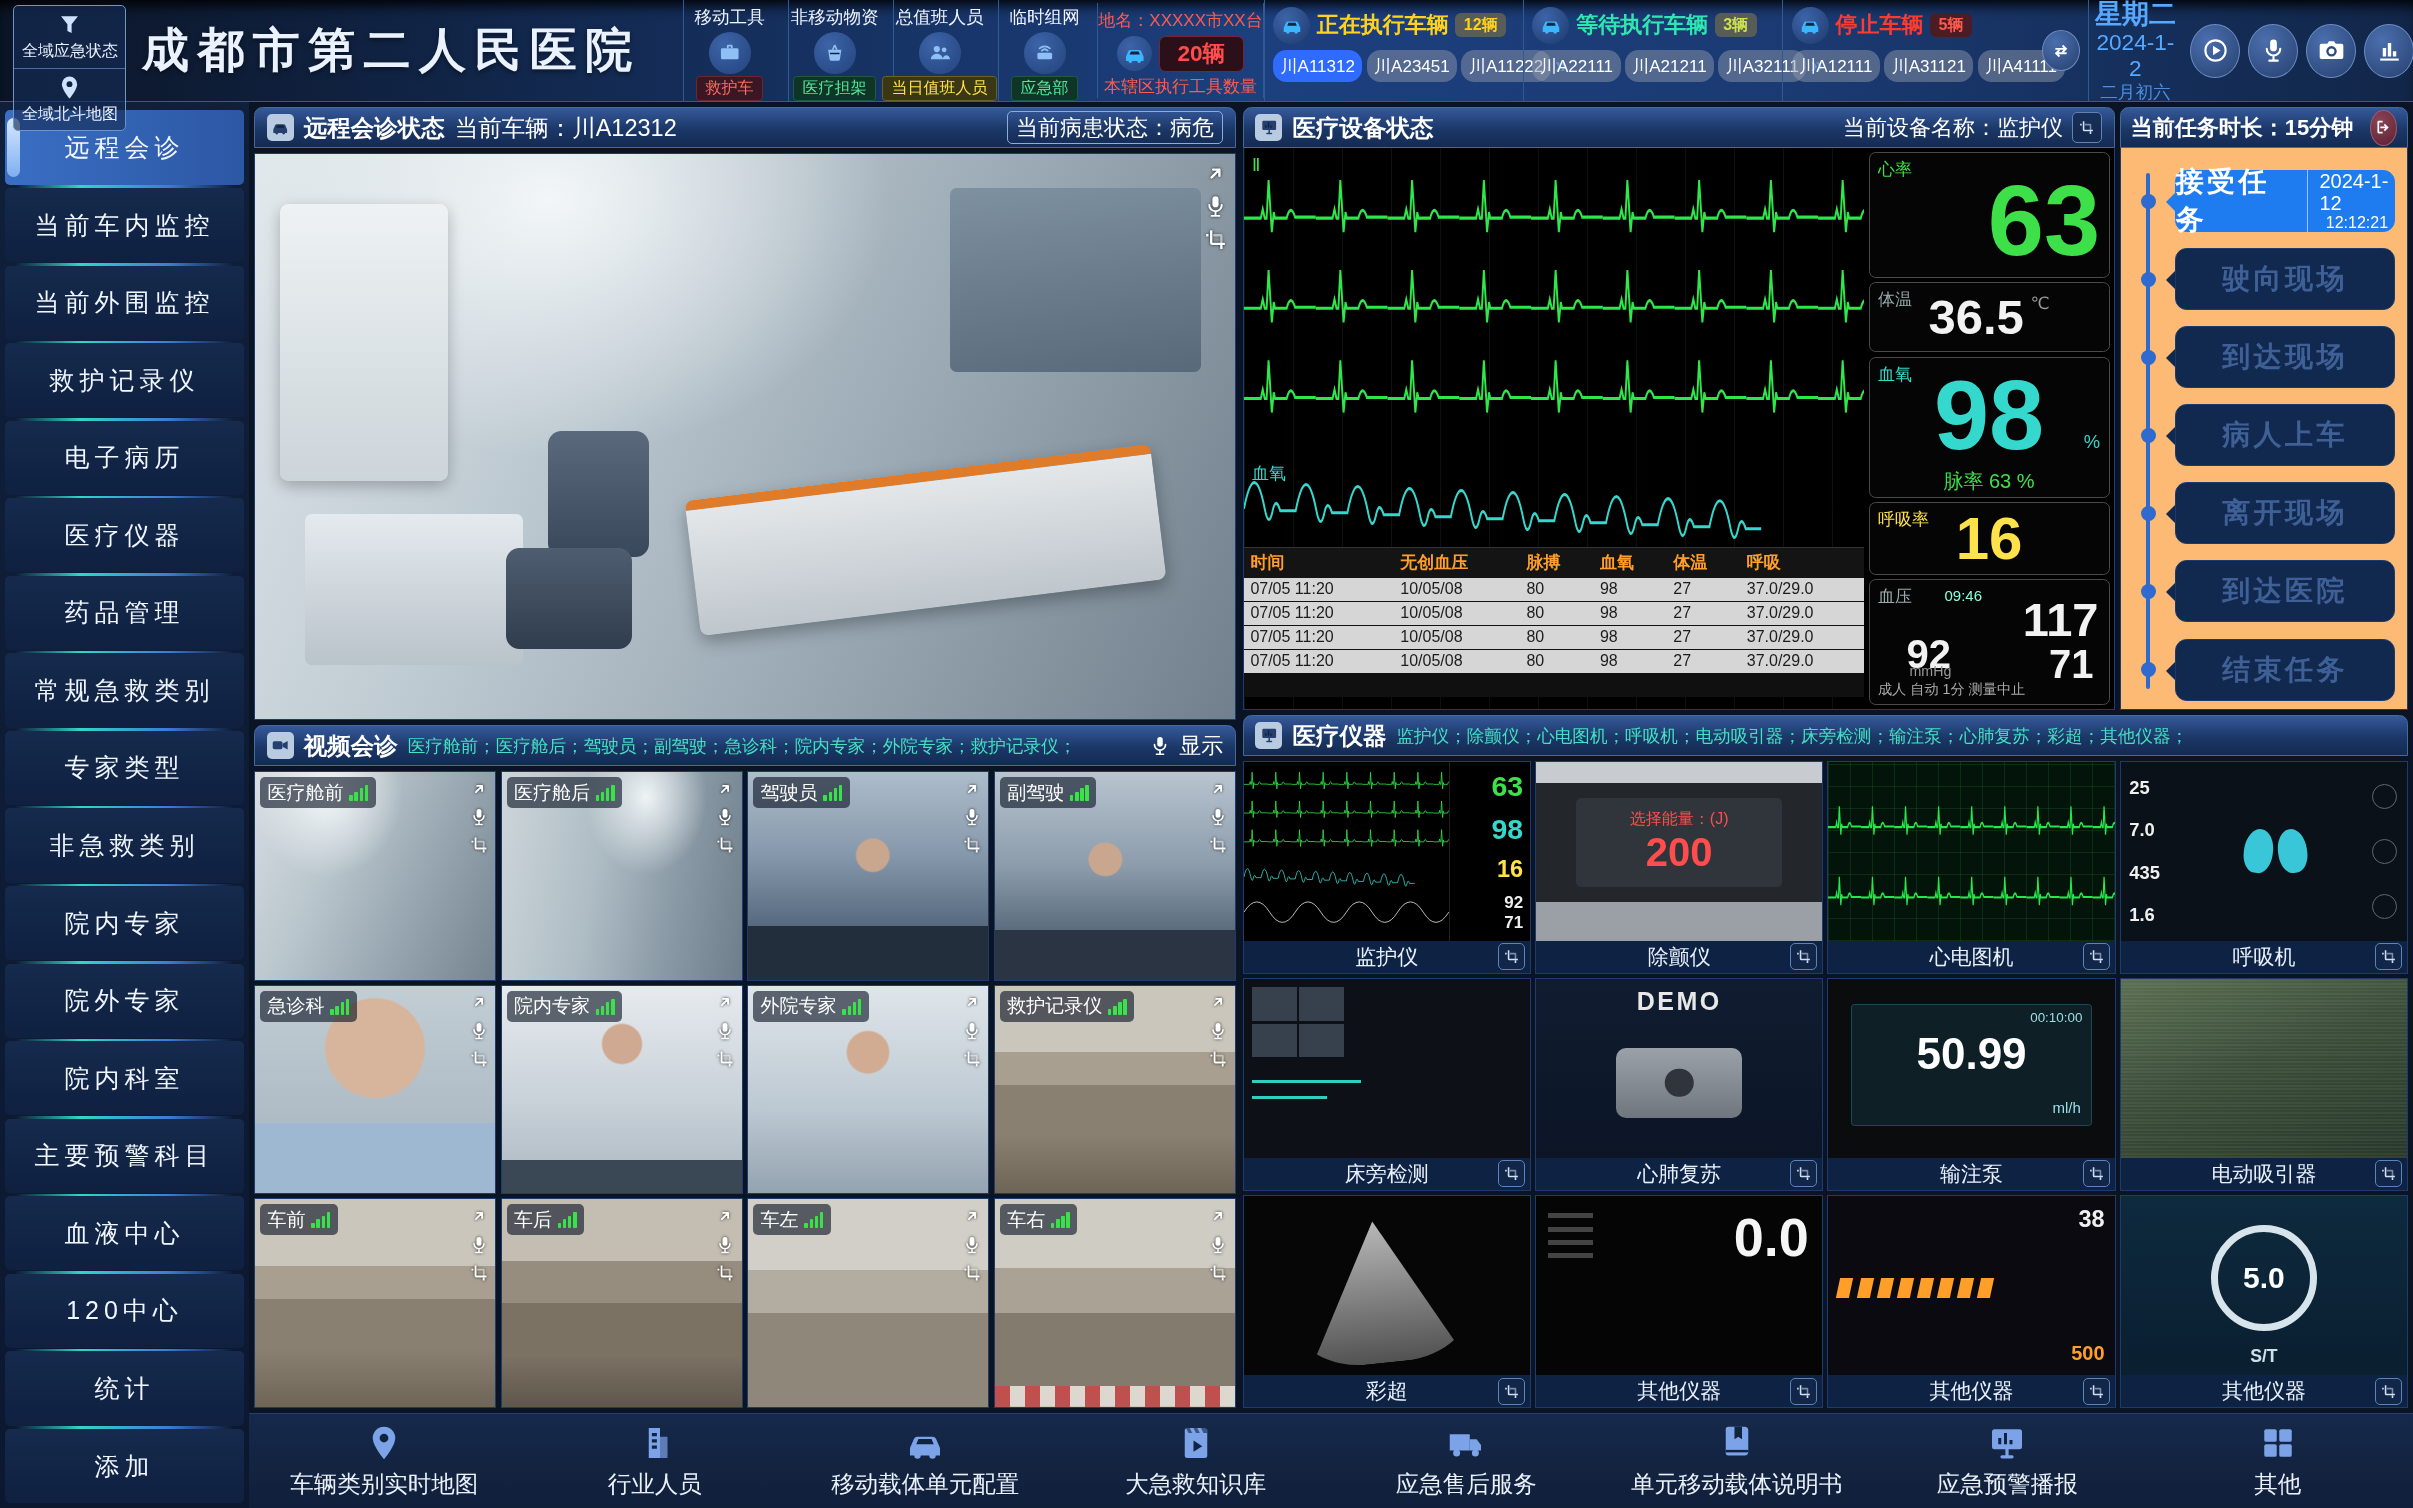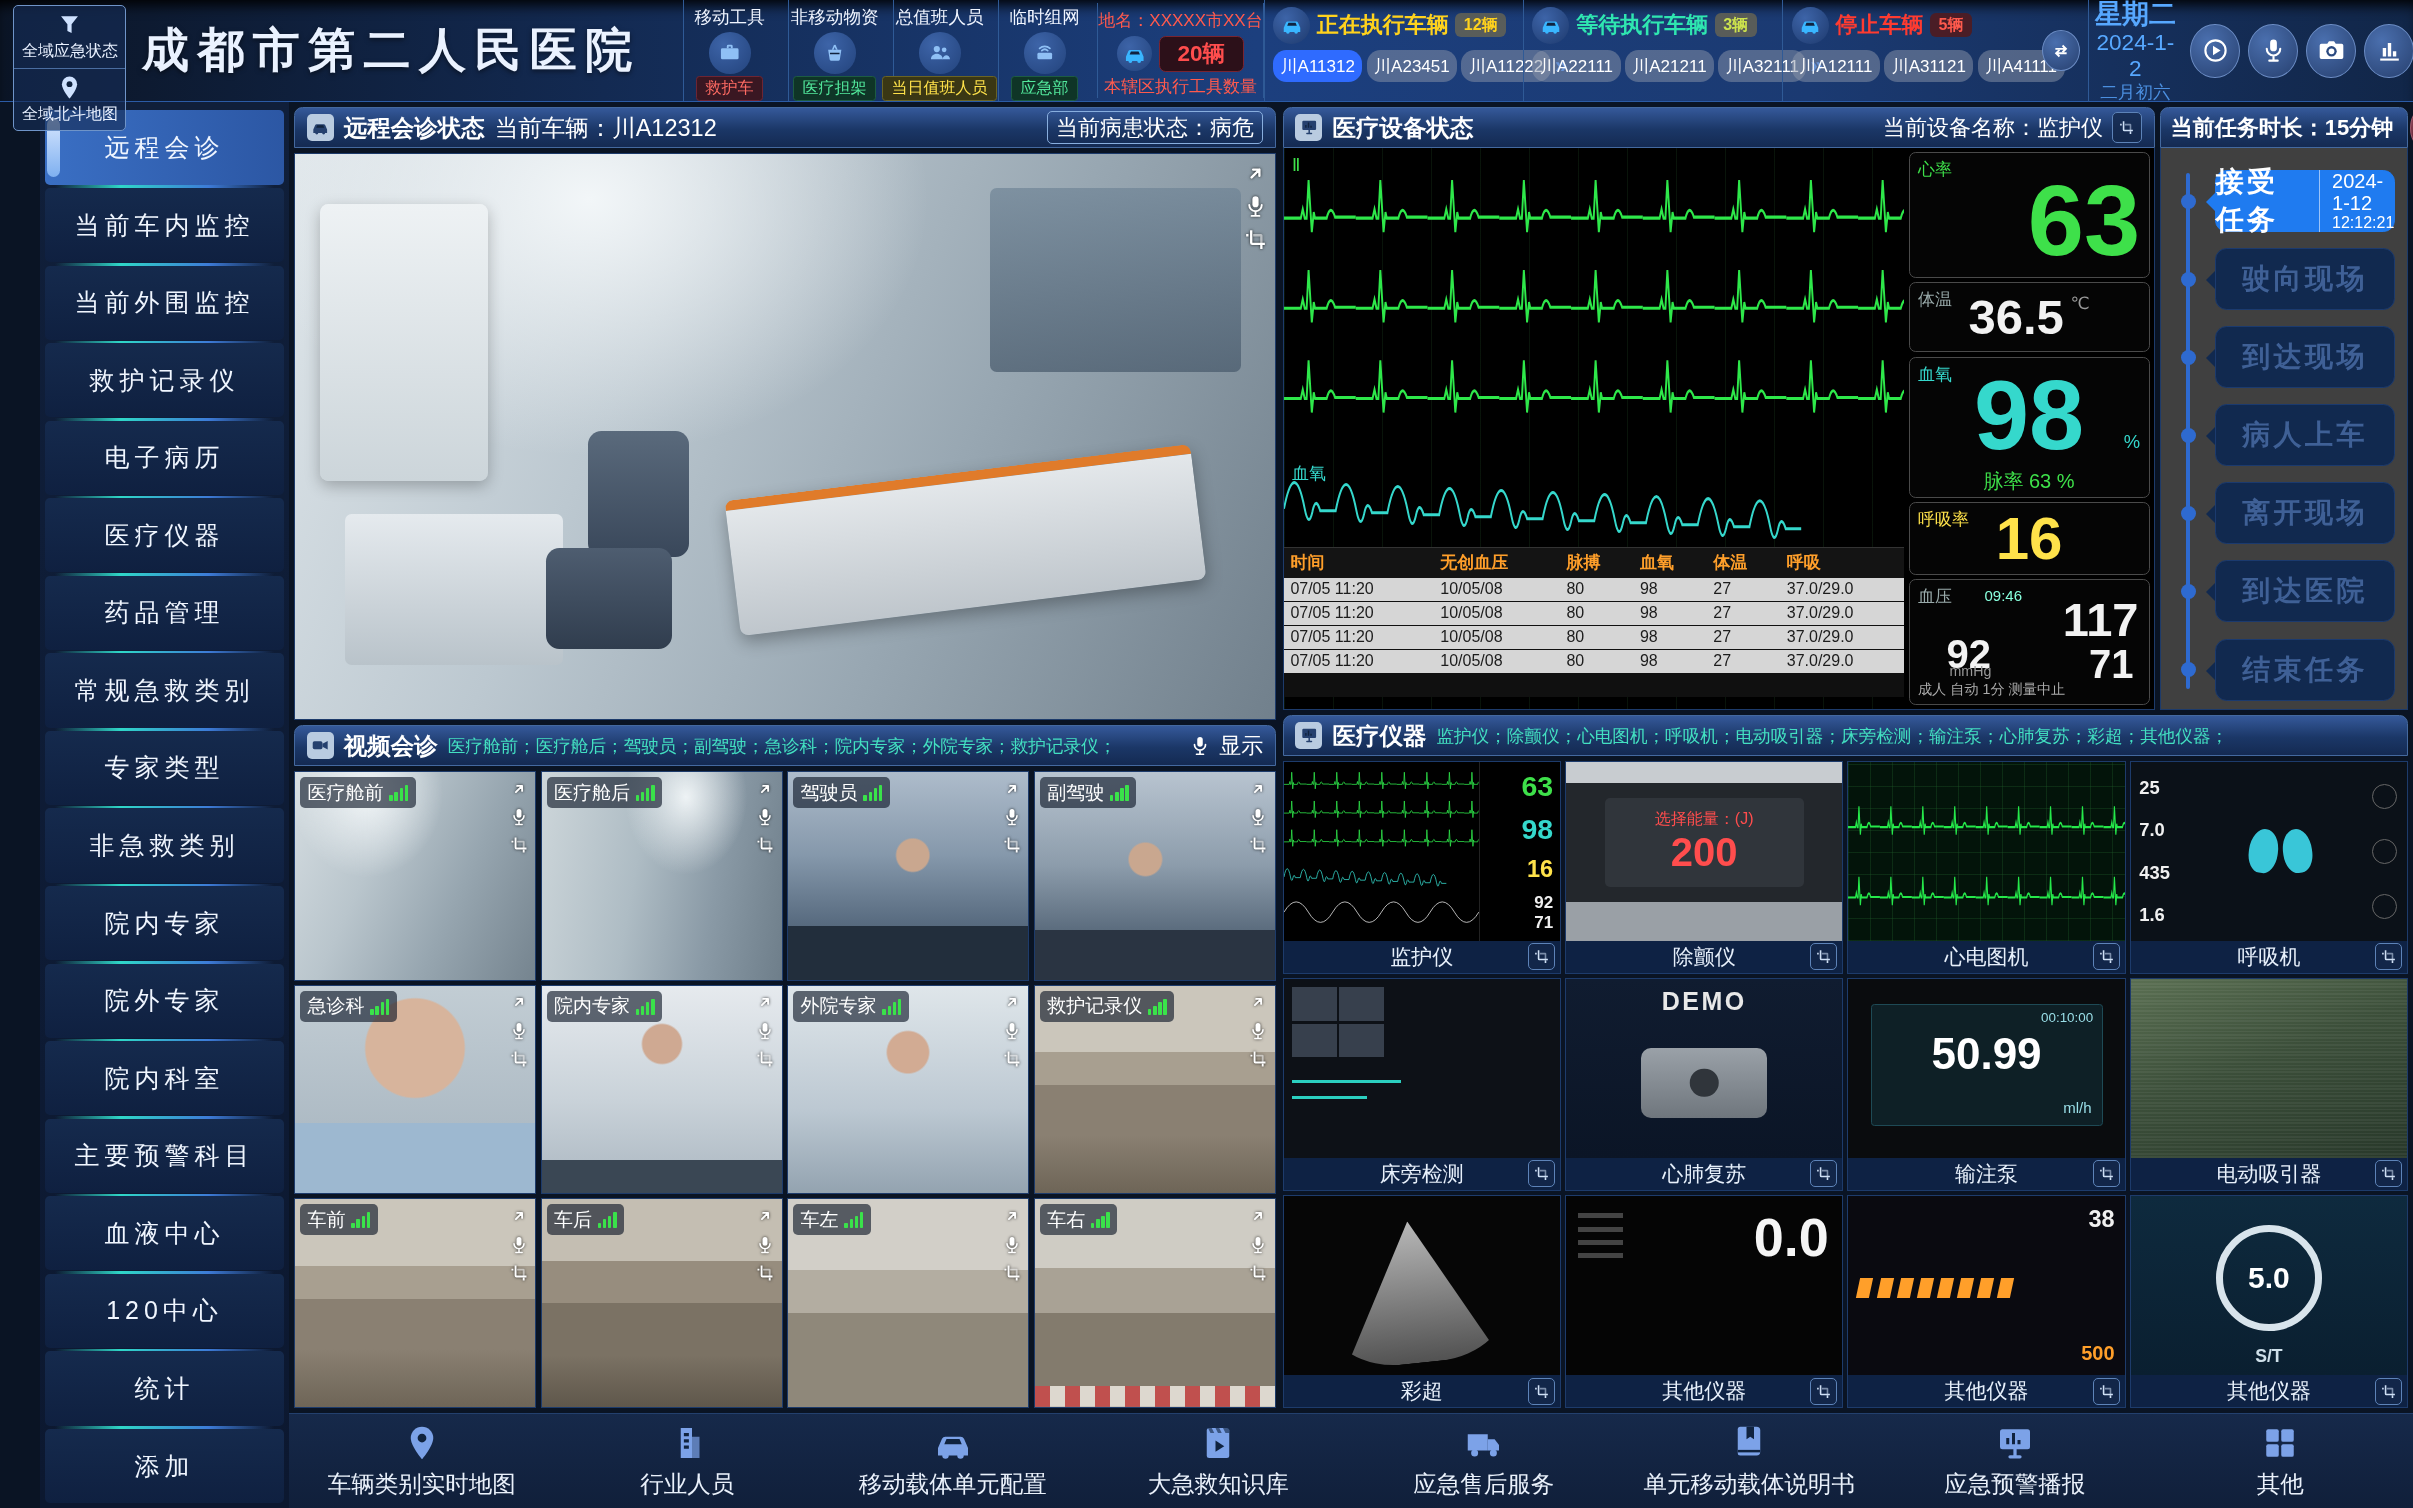--- a/index.html
+++ b/index.html
@@ -50,21 +50,21 @@
   .circle-btn{width:52px;height:52px;border-radius:50%;border:0.8px solid #6b8cc4;background:radial-gradient(circle at 35% 30%,#4a6fae,#27406f);display:flex;align-items:center;justify-content:center;cursor:pointer;}
   .circle-btn .ic{width:27px;height:27px;color:#fff;}
   .circle-btn.small{width:39px;height:39px;} .circle-btn.small .ic{width:20px;height:20px;}
   .circle-btn.rec{background:radial-gradient(circle at 35% 30%,#8a4456,#5e2030);border-color:#a05a6c;}
   .rec-square{width:20px;height:20px;border-radius:5.9px;background:#fff;}
   .datebox{text-align:center;line-height:1.15;padding:0 5px;border-left:0.8px solid #2f5a96;}
   .d-week{font-size:27px;color:#57a8ff;font-weight:bold;}
   .d-date{font-size:22.6px;color:#57a8ff;}
   .d-lunar{font-size:17.6px;color:#4b8fe0;}
   
-  .lower{flex:1;display:flex;min-height:0;padding-left:40px;}
+  .lower{flex:1;display:flex;min-height:0;}
   .sidebar{width:239px;flex:0 0 239px;background:linear-gradient(180deg,#101f3a,#0c1830);padding:8.4px 5px 5px;display:flex;flex-direction:column;gap:3.4px;}
   .side-item{flex:1;position:relative;display:flex;align-items:center;justify-content:center;border-radius:5px;
     background:linear-gradient(180deg,#152a4d,#0f2040);cursor:pointer;}
   .side-item span{font-size:25px;letter-spacing:5px;color:#f0f6ff;}
   .side-item:not(:last-child)::after{content:"";position:absolute;left:4%;right:4%;bottom:-3.4px;height:2.5px;
     background:linear-gradient(90deg,rgba(0,0,0,0),#2fd7c8 30%,#3d7bd8 70%,rgba(0,0,0,0));}
   .side-item.active{background:linear-gradient(90deg,#3a6fc4,#2c57a4);}
   .side-item.active::before{content:"";position:absolute;left:1.7px;top:10%;bottom:10%;width:13.4px;border-radius:8.4px;
     background:linear-gradient(180deg,#d7e7ff,#7fb0f0);}
   .content{flex:1;display:flex;flex-direction:column;min-width:0;}
@@ -145,21 +145,21 @@
   .vt-bp .map{position:absolute;top:52px;left:37px;font-size:40px;font-weight:bold;color:#f2f2f2;}
   .vt-bp .dia{position:absolute;top:62px;right:15px;font-size:40px;font-weight:bold;color:#f2f2f2;}
   .vt-bp .unit{position:absolute;left:40px;bottom:25px;font-size:14.2px;color:#999;}
   .vt-bp .note{position:absolute;left:8.4px;bottom:5px;font-size:14.2px;color:#aaa;white-space:nowrap;}
   
   .task-panel{flex:1;display:flex;flex-direction:column;min-width:0;}
   .task-hd{background:linear-gradient(180deg,#35599a,#1b3767 55%,#142a52);border:0.8px solid #44699f;border-radius:8.4px 8.4px 0 0;height:39px;flex:0 0 39px;display:flex;align-items:center;padding:0 10px;gap:17px;}
   .task-hd .t{font-size:22px;font-weight:bold;color:#fff;white-space:nowrap;}
   .exit-btn{margin-left:auto;width:34px;height:34px;border-radius:50%;background:radial-gradient(circle at 35% 30%,#8a4456,#5e2030);border:0.8px solid #a05a6c;display:flex;align-items:center;justify-content:center;cursor:pointer;}
   .exit-btn .ic{width:18.4px;height:18.4px;color:#fff;}
-  .timeline{flex:1;background:#404040;border:0.8px solid #1d3b6b;border-top:none;position:relative;padding:22px 11.7px 8.4px 54px;display:flex;flex-direction:column;justify-content:space-between;}
+  .timeline{flex:1;background:#fdba74;border:0.8px solid #1d3b6b;border-top:none;position:relative;padding:22px 11.7px 8.4px 54px;display:flex;flex-direction:column;justify-content:space-between;}
   .timeline::before{content:"";position:absolute;left:25px;top:25px;bottom:20px;width:4.2px;background:#2e6ad0;border-radius:2.5px;}
   .step{position:relative;height:62px;cursor:pointer;}
   .step::before{content:"";position:absolute;left:-34px;top:23.5px;width:15px;height:15px;border-radius:50%;background:#2e6ad0;}
   .bubble{position:absolute;inset:0;background:#11294f;border:0.8px solid #1b3a6e;border-radius:11.7px;display:flex;align-items:center;justify-content:center;}
   .bubble::before{content:"";position:absolute;left:-10px;top:22px;border:9.2px solid rgba(0,0,0,0);border-right-color:#11294f;border-left:none;}
   .step-label{font-size:28px;letter-spacing:3.4px;color:#3f6096;font-weight:bold;}
   .step-meta{display:none;margin-left:28px;padding-left:11.7px;border-left:1.7px solid rgba(255,255,255,.55);flex-direction:column;line-height:1.1;color:#fff;}
   .step-meta .sd{font-size:20px;} .step-meta .st{font-size:16px;text-align:center;}
   .step.active .bubble{background:#1f7bf0;border-color:#1f7bf0;}
   .step.active .bubble::before{border-right-color:#1f7bf0;}

